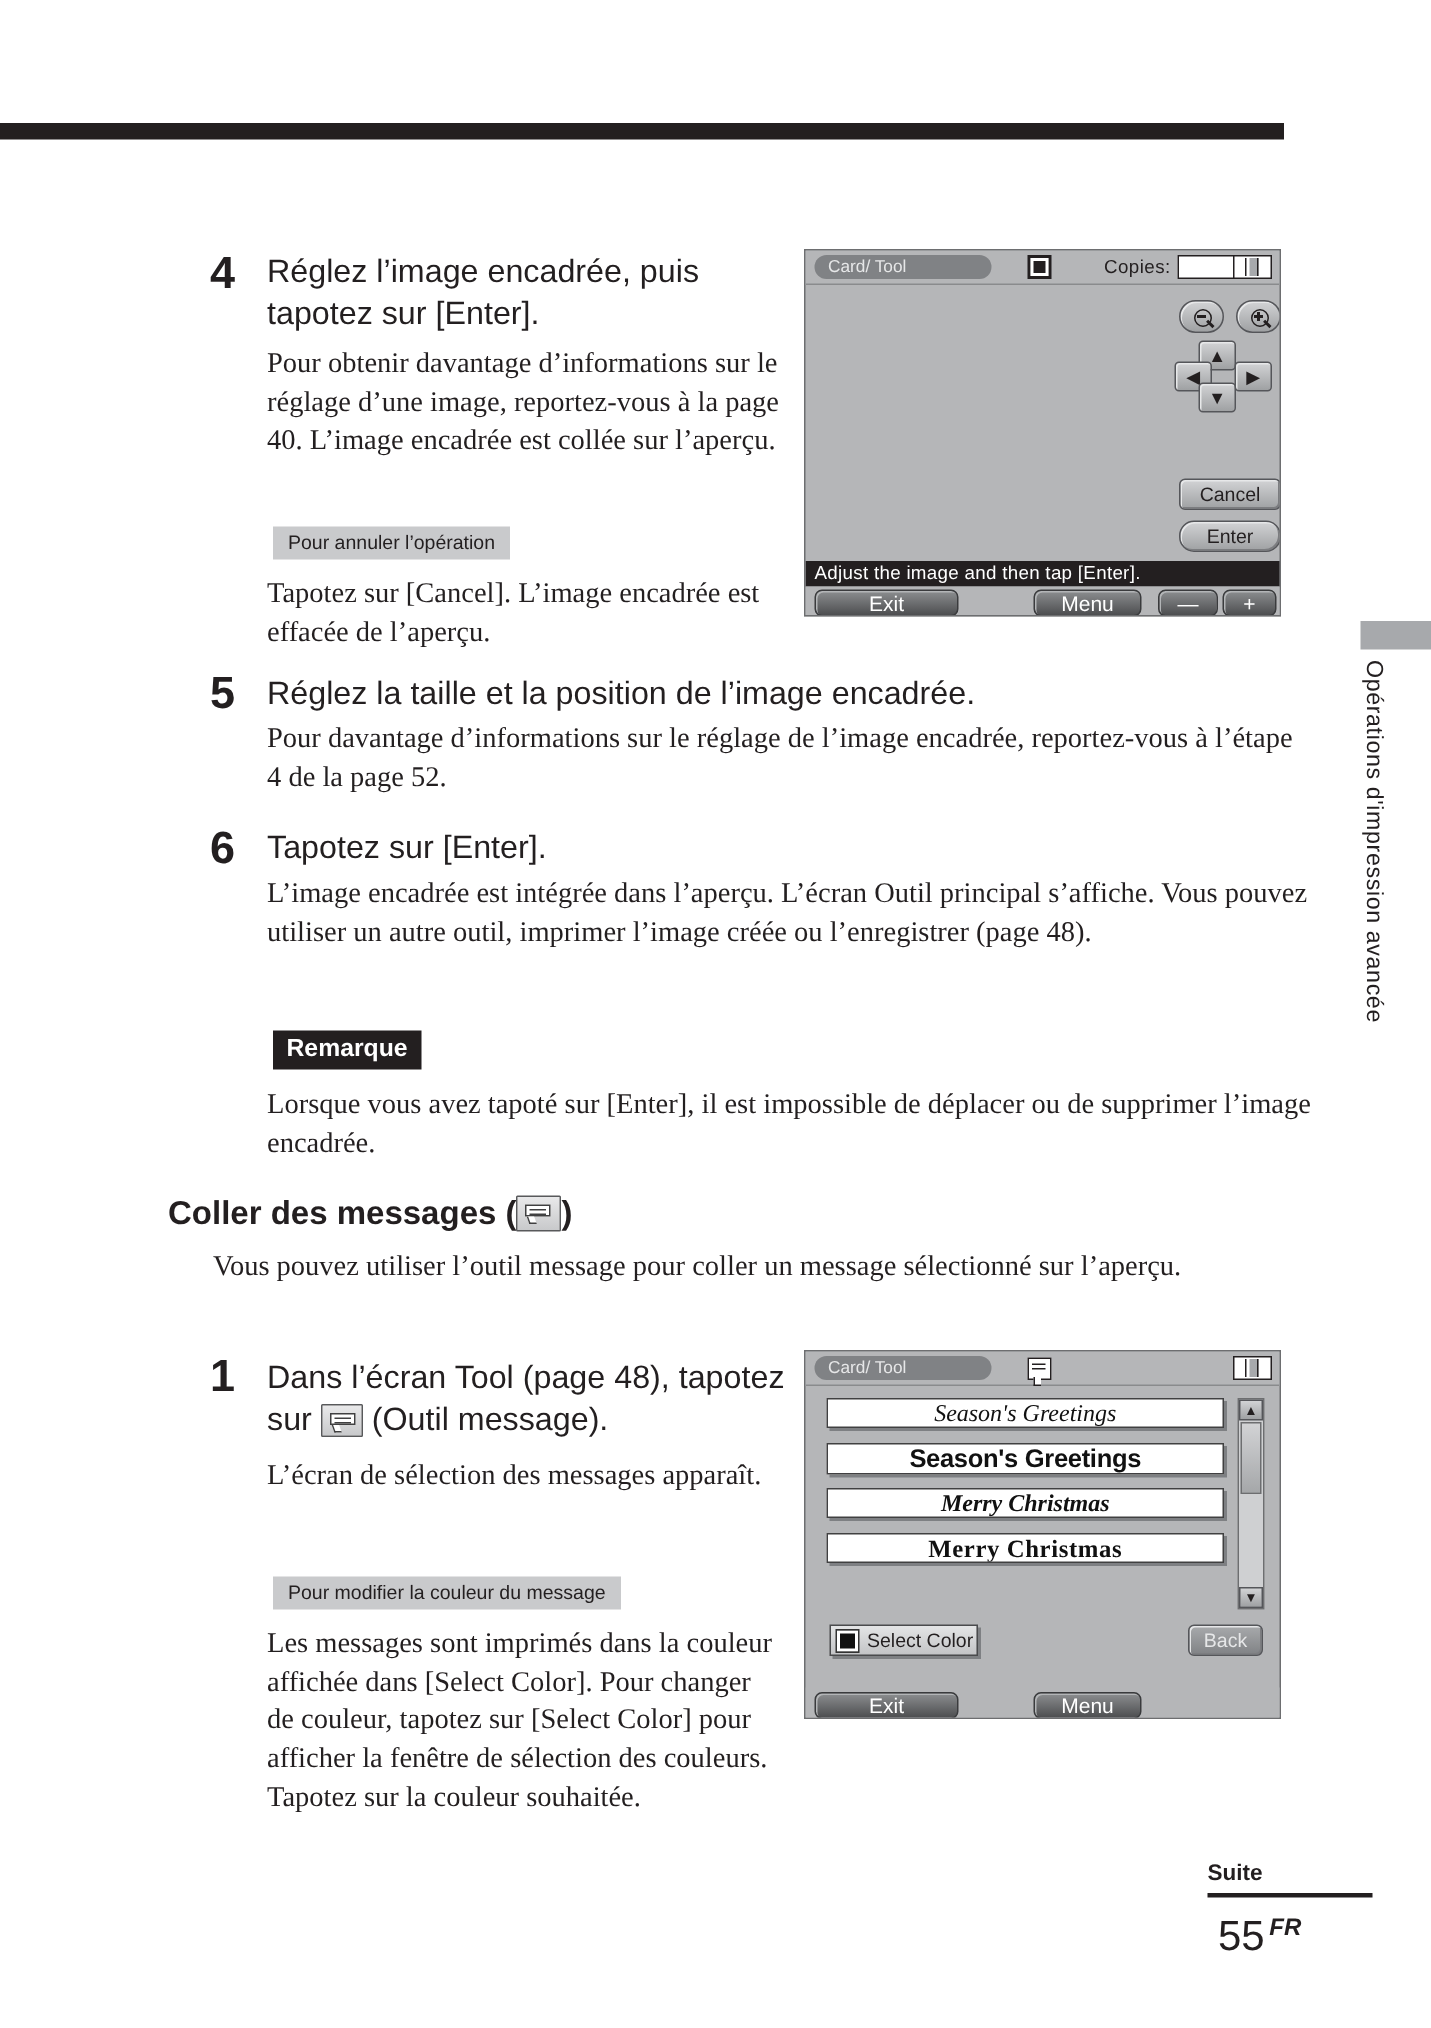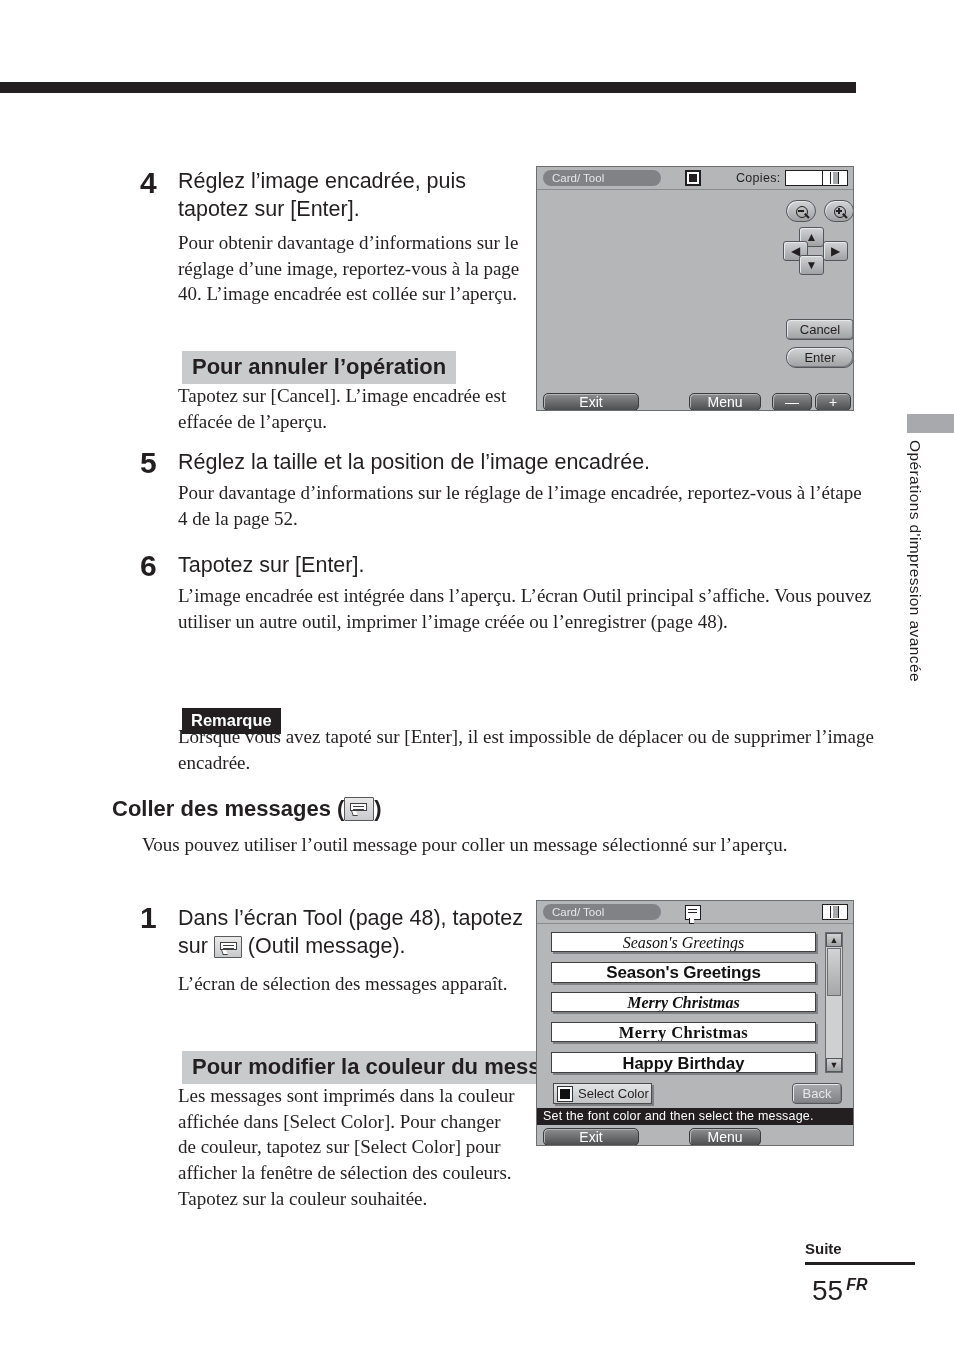--- a/index.html
+++ b/index.html
@@ -45,21 +45,21 @@
   }
   .body-txt{
     position:absolute;
     font-family:"Liberation Serif", serif;
     font-size:19px; line-height:1.35; color:#231f20;
   }
   .gray-head{
     position:absolute;
     background:#c9cacc;
     font-family:"Liberation Sans", sans-serif;
-    font-weight:bold; font-size:22px; color:#231f20;
+    font-weight:normal; font-size:13px; color:#231f20;
     padding:3px 10px 4px 10px;
     white-space:nowrap;
   }
   .black-head{
     position:absolute;
     background:#231f20; color:#ffffff;
     font-family:"Liberation Sans", sans-serif;
     font-weight:bold; font-size:16.5px;
     padding:3px 9px 4px 9px;
     white-space:nowrap;
@@ -359,36 +359,37 @@
   <div class="arrow-btn" style="left:286px; top:74px;">
       <s>▶</s>
     </div>
   <div class="arrow-btn" style="left:262px; top:88px;">
       <s>▼</s>
     </div>
 
   <div class="btn3d" style="left:249px; top:152px; width:68px; height:21px; line-height:20px;">Cancel</div>
   <div class="btn3d" style="left:249px; top:180px; width:68px; height:21px; line-height:20px;border-radius:10px;">Enter</div>
 
+  <div class="statusbar" style="left:0; top:207px; width:318px; height:17px; line-height:17px;">Adjust the image and then tap [Enter].</div>
 
   <div class="bottombar" style="left:0; top:224px; width:318px; height:21px;"></div>
   <div class="btn-dark" style="left:6px; top:226px; width:96px; height:18px; line-height:17px;">Exit</div>
   <div class="btn-dark" style="left:152px; top:226px; width:72px; height:18px; line-height:17px;">Menu</div>
   <div class="btn-dark" style="left:235px; top:226px; width:40px; height:18px; line-height:17px;">—</div>
   <div class="btn-dark" style="left:278px; top:226px; width:36px; height:18px; line-height:17px;">+</div>
 </div>
 
 <div class="step-num" style="left:140px; top:448px;">5</div>
 <div class="step-title" style="left:178px; top:449px; width:690px;">Réglez la taille et la position de l’image encadrée.</div>
 <div class="body-txt" style="left:178px; top:480px; width:690px;">Pour davantage d’informations sur le réglage de l’image encadrée, reportez-vous à l’étape 4 de la page 52.</div>
 
 <div class="step-num" style="left:140px; top:551px;">6</div>
 <div class="step-title" style="left:178px; top:552px; width:690px;">Tapotez sur [Enter].</div>
 <div class="body-txt" style="left:178px; top:583px; width:700px;">L’image encadrée est intégrée dans l’aperçu.  L’écran Outil principal s’affiche.  Vous pouvez utiliser un autre outil, imprimer l’image créée ou l’enregistrer (page 48).</div>
-<div class="black-head" style="left:182px; top:687px;margin-top:21px;">Remarque</div>
+<div class="black-head" style="left:182px; top:687px;">Remarque</div>
 <div class="body-txt" style="left:178px; top:724px; width:700px;">Lorsque vous avez tapoté sur [Enter], il est impossible de déplacer ou de supprimer l’image encadrée.</div>
 
 <div class="sec-head" style="left:112px; top:796px;">
   <span>Coller des messages (</span><span class="msg-icon big"><i></i><u></u></span><span>)</span>
 </div>
 <div class="body-txt" style="left:142px; top:832px; width:710px;">Vous pouvez utiliser l’outil message pour coller un message sélectionné sur l’aperçu.</div>
 
 <div class="step-num" style="left:140px; top:903px;">1</div>
 <div class="step-title" style="left:178px; top:905px; width:350px;">
   <span>Dans l’écran Tool (page 48), tapotez sur</span>
@@ -406,34 +407,32 @@
   <div class="bub-icon" style="left:148px;"></div>
   <div class="battery" style="left:285px;">
       <b></b>
       <i></i>
     </div>
 
   <div class="msg-row f-serif-i" style="left:14px; top:31px; width:265px; height:20px; line-height:19px;">Season's Greetings</div>
   <div class="msg-row f-sans-b" style="left:14px; top:61px; width:265px; height:21px; line-height:20px;">Season's Greetings</div>
   <div class="msg-row f-script" style="left:14px; top:91px; width:265px; height:20px; line-height:19px;">Merry Christmas</div>
   <div class="msg-row f-goth" style="left:14px; top:121px; width:265px; height:20px; line-height:19px;">Merry Christmas</div>
-  <div class="msg-row f-round" style="left:14px; top:151px; width:265px; height:21px; line-height:20px;">Happy Birthday</div>
 
   <div class="scrollbar" style="left:288px; top:31px; width:18px; height:141px;"></div>
   <div class="sb-arrow" style="left:289px; top:32px;">▲</div>
   <div class="sb-thumb" style="left:290px; top:47px; width:14px; height:48px;"></div>
   <div class="sb-arrow" style="left:289px; top:157px;">▼</div>
 
   <div class="selcolor" style="left:16px; top:182px; width:99px;">
     <b></b>
     <span>Select Color</span>
   </div>
   <div class="btn3d" style="left:255px; top:182px; width:50px; height:21px; line-height:20px; background:linear-gradient(#a8aaac,#808285); color:#e6e7e8;">Back</div>
 
-  <div class="statusbar" style="left:0; top:207px; width:318px; height:17px; line-height:17px;">Set the font color and then select the message.</div>
 
   <div class="bottombar" style="left:0; top:224px; width:318px; height:22px;"></div>
   <div class="btn-dark" style="left:6px; top:227px; width:96px; height:18px; line-height:17px;">Exit</div>
   <div class="btn-dark" style="left:152px; top:227px; width:72px; height:18px; line-height:17px;">Menu</div>
 </div>
 
 <div class="suite" style="left:805px; top:1240px;">Suite</div>
 <div class="suite-rule" style="left:805px; top:1262px; width:110px;"></div>
 <div class="pageno" style="left:812px; top:1275px;">
   <span>55</span><sup>FR</sup>

